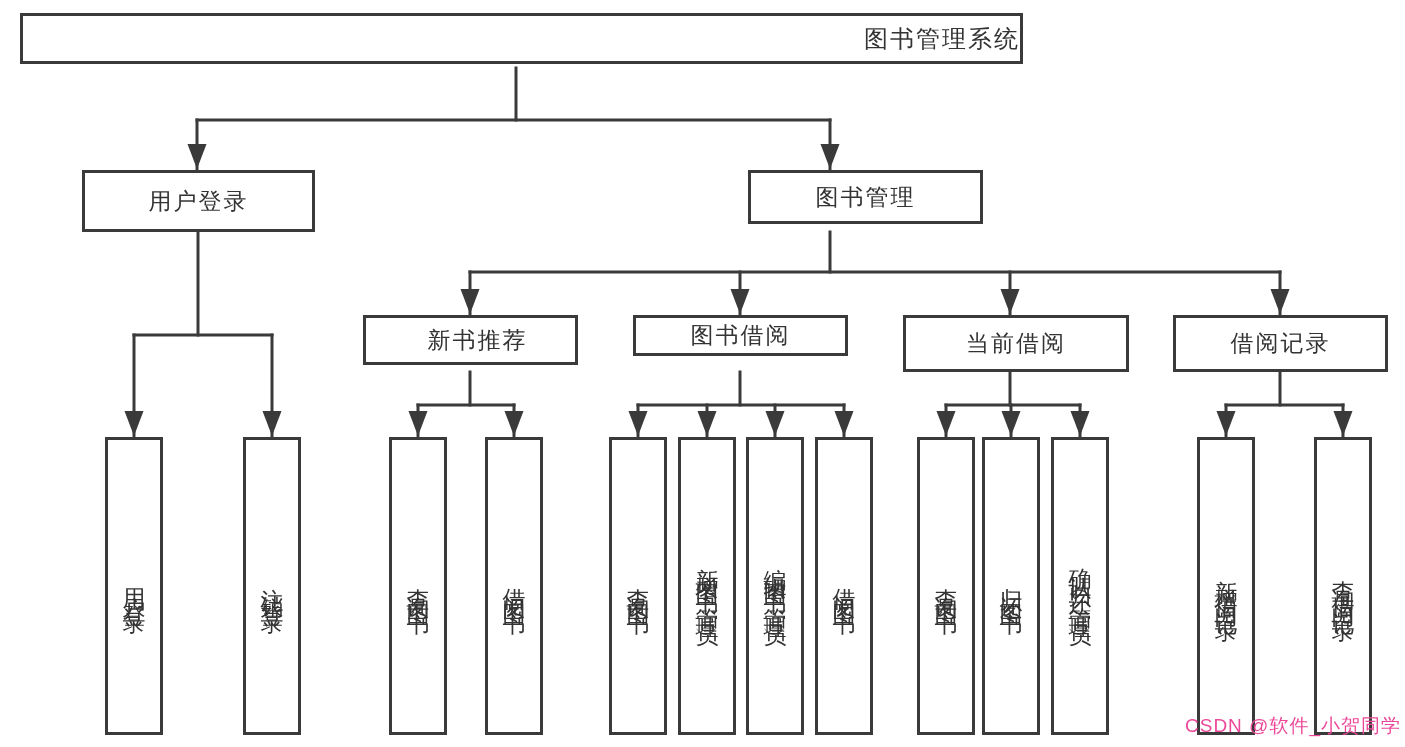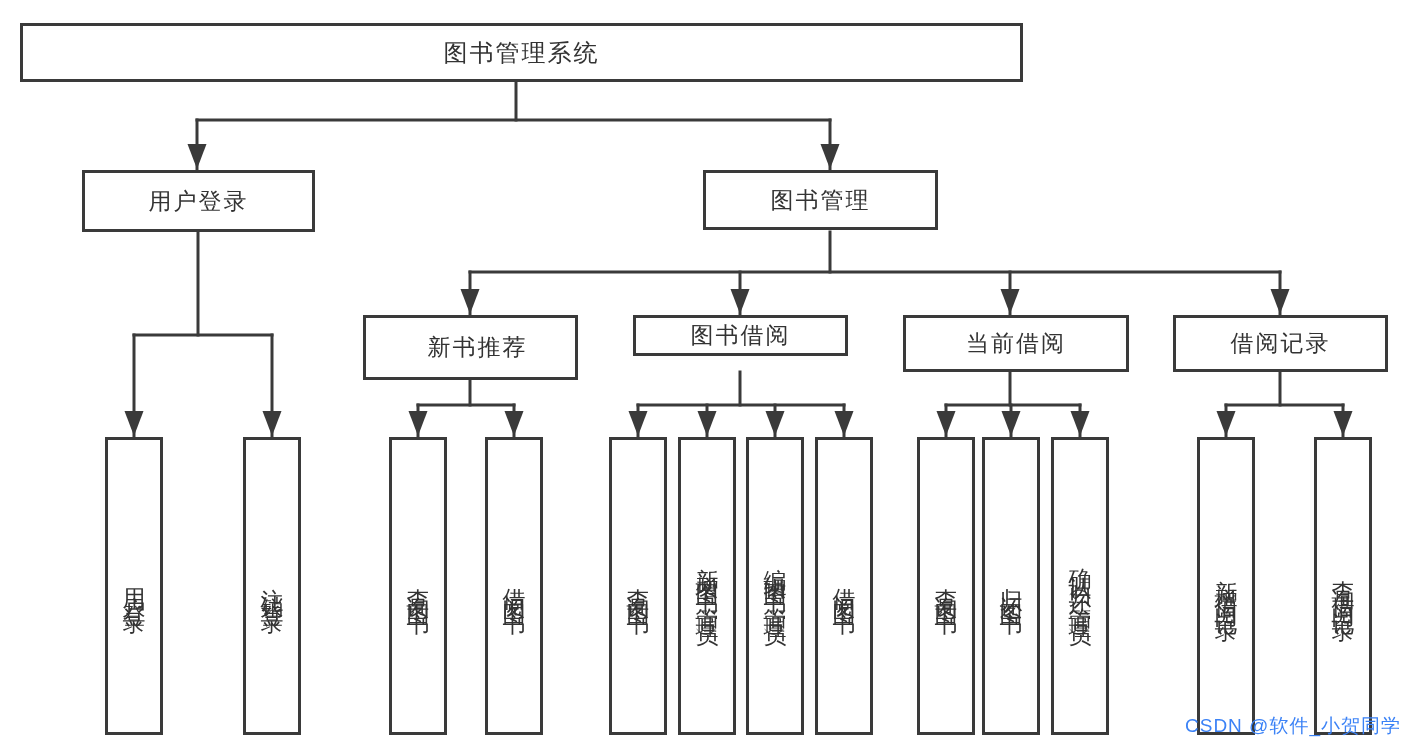--- a/index.html
+++ b/index.html
@@ -54,21 +54,21 @@
     letter-spacing: 8px;
     line-height: 1;
     color: #333333;
     white-space: nowrap;
   }
   .watermark {
     position: absolute;
     left: 1185px;
     top: 713px;
     font-size: 19px;
-    color: #3b82f6;
+    color: #ec4899;
     letter-spacing: 1px;
     white-space: nowrap;
     z-index: 5;
   }
 </style>
 </head>
 <body>
 
 <div class="canvas">
 
@@ -115,32 +115,32 @@
       <line x1="1011" y1="405" x2="1011" y2="436" marker-end="url(#arrow)"></line>
       <line x1="1080" y1="405" x2="1080" y2="436" marker-end="url(#arrow)"></line>
 
       <line x1="1280" y1="372" x2="1280" y2="405"></line>
       <line x1="1226" y1="405" x2="1343" y2="405"></line>
       <line x1="1226" y1="405" x2="1226" y2="436" marker-end="url(#arrow)"></line>
       <line x1="1343" y1="405" x2="1343" y2="436" marker-end="url(#arrow)"></line>
     </g>
   </svg>
 
-  <div class="box root-box" style="left:20px; top:23px; width:1003px; height:59px;">
+  <div class="box root-box" style="left:20px; top:13px; width:1003px; height:51px;justify-content:flex-end;">
     <span class="lbl">图书管理系统</span>
   </div>
 
   <div class="box" style="left:82px; top:170px; width:233px; height:62px;">
     <span class="lbl">用户登录</span>
   </div>
-  <div class="box" style="left:703px; top:170px; width:235px; height:60px;">
+  <div class="box" style="left:748px; top:170px; width:235px; height:54px;">
     <span class="lbl">图书管理</span>
   </div>
 
-  <div class="box" style="left:363px; top:315px; width:215px; height:65px;padding-left:14px;">
+  <div class="box" style="left:363px; top:315px; width:215px; height:50px;padding-left:14px;">
     <span class="lbl">新书推荐</span>
   </div>
   <div class="box" style="left:633px; top:315px; width:215px; height:41px;">
     <span class="lbl">图书借阅</span>
   </div>
   <div class="box" style="left:903px; top:315px; width:226px; height:57px;">
     <span class="lbl">当前借阅</span>
   </div>
   <div class="box" style="left:1173px; top:315px; width:215px; height:57px;">
     <span class="lbl">借阅记录</span>

